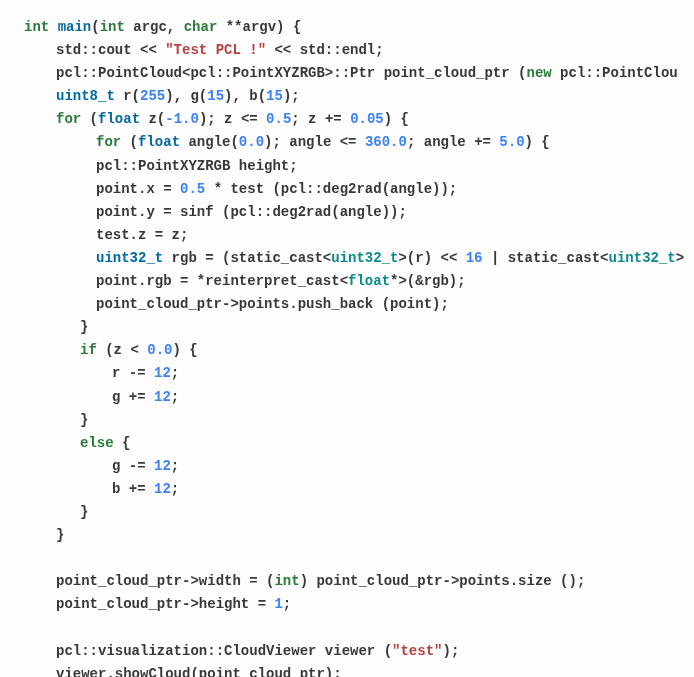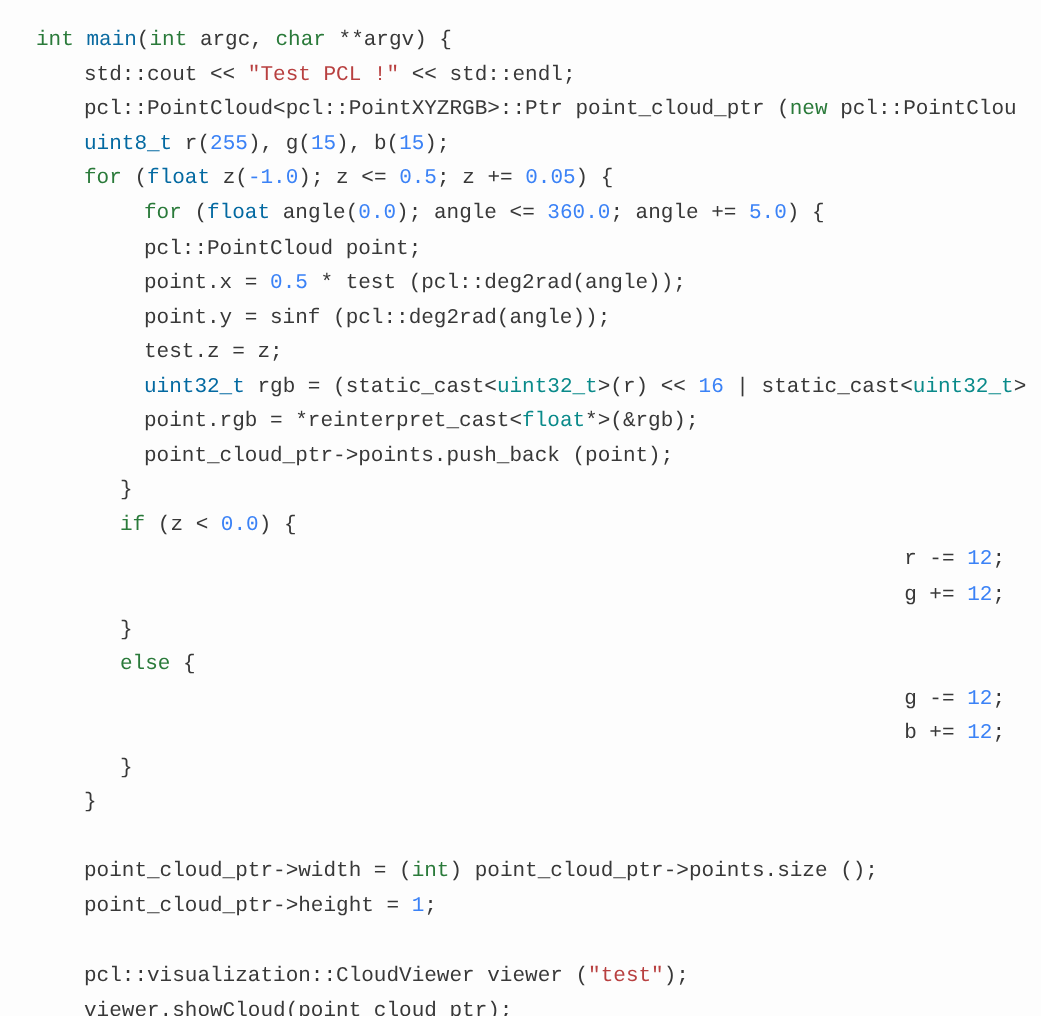--- a/index.html
+++ b/index.html
@@ -8,33 +8,33 @@
     background: #fdfdfd;
     font-family: "Consolas", "Monaco", "Courier New", monospace;
     font-size: 14px;
     line-height: 1.65;
     color: #383838;
     white-space: nowrap;
     overflow: hidden;
     width: 694px;
     box-sizing: border-box;
   }
-  .line { display: block; }
+  .line { display: block; font-weight: bold; }
   .kw   { color: #2a7a3a; }     
   .type { color: #0369a1; }     
   .fname{ color: #0a6aa0; }     
   .str  { color: #b84040; }     
   .num  { color: #3b82f6; }     
   .tmpl { color: #0a8a8a; }     
 
   .i0 { padding-left: 0px; }
   .i1 { padding-left: 32px; }
   .i2 { padding-left: 56px; }
   .i3 { padding-left: 72px; }
-  .i4 { padding-left: 88px; text-align: right; }
+  .i4 { padding-left: 88px; }
 </style>
 </head>
 <body>
 
 <span class="line i0">
   <span class="kw">int</span>
   <span> </span><span class="fname">main</span><span>(</span><span class="kw">int</span><span> argc, </span><span class="kw">char</span><span> **argv) {</span>
 </span>
 
 <span class="line i1">
@@ -50,21 +50,21 @@
 </span>
 
 <span class="line i1">
   <span class="kw">for</span><span> (</span><span class="type">float</span><span> z(</span><span class="num">-1.0</span><span>); z &lt;= </span><span class="num">0.5</span><span>; z += </span><span class="num">0.05</span><span>) {</span>
 </span>
 
 <span class="line i3">
   <span class="kw">for</span><span> (</span><span class="type">float</span><span> angle(</span><span class="num">0.0</span><span>); angle &lt;= </span><span class="num">360.0</span><span>; angle += </span><span class="num">5.0</span><span>) {</span>
 </span>
 
-<span class="line i3"><span>pcl::PointCloud point;</span></span>
+<span class="line i3"><span>pcl::PointXYZRGB height;</span></span>
 <span class="line i3"><span>point.x = </span><span class="num">0.5</span><span> * test (pcl::deg2rad(angle));</span></span>
 <span class="line i3"><span>point.y = sinf (pcl::deg2rad(angle));</span></span>
 <span class="line i3"><span>test.z = z;</span></span>
 <span class="line i3"><span class="type">uint32_t</span><span> rgb = (static_cast&lt;</span><span class="tmpl">uint32_t</span><span>&gt;(r) &lt;&lt; </span><span class="num">16</span><span> | static_cast&lt;</span><span class="tmpl">uint32_t</span><span>&gt;</span></span>
 <span class="line i3"><span>point.rgb = *reinterpret_cast&lt;</span><span class="tmpl">float</span><span>*&gt;(&amp;rgb);</span></span>
 <span class="line i3"><span>point_cloud_ptr-&gt;points.push_back (point);</span></span>
 
 <span class="line i2"><span>}</span></span>
 
 <span class="line i2"><span class="kw">if</span><span> (z &lt; </span><span class="num">0.0</span><span>) {</span></span>

